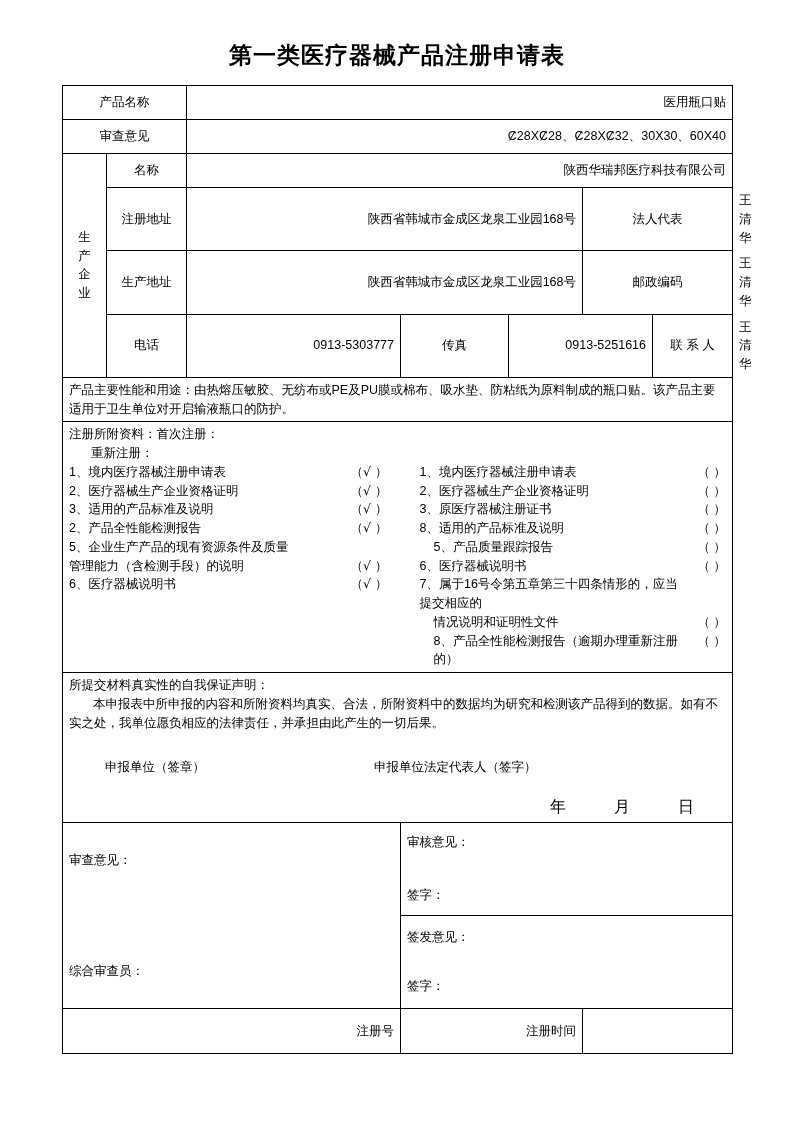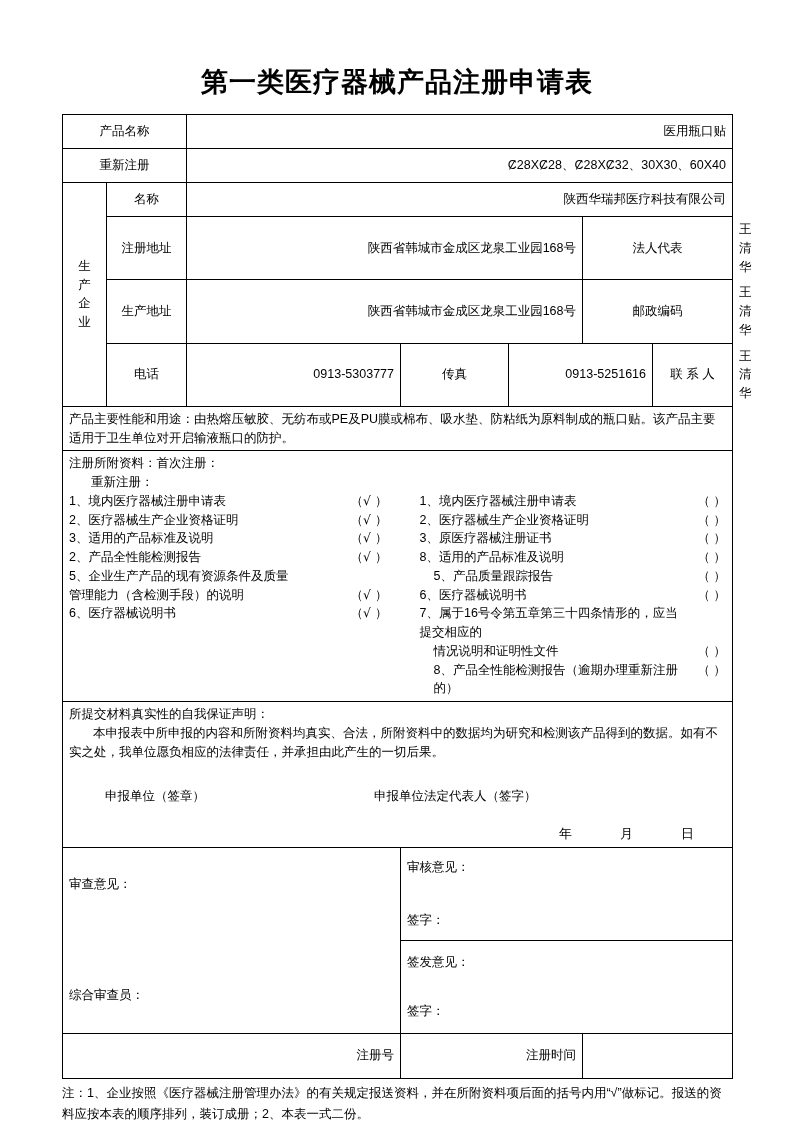--- a/index.html
+++ b/index.html
@@ -16,24 +16,24 @@
   }
   .page {
     width: 794px;
     height: 1123px;
     box-sizing: border-box;
     padding: 0 62px;
     position: relative;
   }
   .doc-title {
     text-align: center;
-    font-size: 27px;
+    font-size: 23px;
     font-weight: bold;
     letter-spacing: 1px;
-    margin-top: 64px;
+    margin-top: 40px;
     margin-bottom: 14px;
     font-family: "DejaVu Sans", "Liberation Sans", sans-serif;
   }
   table.main {
     border-collapse: collapse;
     width: 670px;
     table-layout: fixed;
   }
   table.main td {
     border: 1px solid #000000;
@@ -99,21 +99,21 @@
   .sign-row {
     margin-top: 26px;
     display: flex;
     font-size: 12.5px;
   }
   .sign-row .s1 { width: 44%; padding-left: 36px; box-sizing: border-box;}
   .sign-row .s2 { width: 56%; padding-left: 16px; box-sizing: border-box;}
   .date-row {
     margin-top: 18px;
     text-align: right;
-    font-size: 13px;
+    font-size: 16px;
     padding-right: 30px;
     letter-spacing: 2px;
   }
   .date-row span { display: inline-block; }
   .gap-y { display:inline-block; width: 46px; }
   .gap-m { display:inline-block; width: 46px; }
   .opinion-cell {
     vertical-align: top;
     height: 110px;
     padding-top: 6px;
@@ -144,21 +144,21 @@
       <col style="width:80px">
     </colgroup>
 
     <tbody>
         <tr class="rowh">
       <td class="c" colspan="2">产品名称</td>
       <td class="l cellpad" colspan="5">医用瓶口贴</td>
     </tr>
 
     <tr class="rowh">
-      <td class="c" colspan="2">重新注册</td>
+      <td class="c" colspan="2">审查意见</td>
       <td class="l cellpad" colspan="5">Ȼ28XȻ28、Ȼ28XȻ32、30X30、60X40</td>
     </tr>
 
     <tr class="rowh">
       <td class="vert" rowspan="4">
         <span>生<br>产<br>企<br>业</span>
       </td>
       <td class="c">名称</td>
       <td class="l cellpad" colspan="5">陕西华瑞邦医疗科技有限公司</td>
     </tr>
@@ -256,15 +256,14 @@
     </tr>
 
     <tr>
       <td class="l cellpad" colspan="3" style="height:38px">注册号</td>
       <td class="l cellpad" colspan="2">注册时间</td>
       <td colspan="2"></td>
     </tr>
   </tbody>
     </table>
 
-  <div class="footnote">注：1、企业按照《医疗器械注册管理办法》的有关规定报送资料，并在所附资料项后面的括号内用“√”做标记。报送的资料应按本表的顺序排列，装订成册；2、本表一式二份。</div>
 
 </div>
 
 </body></html>

